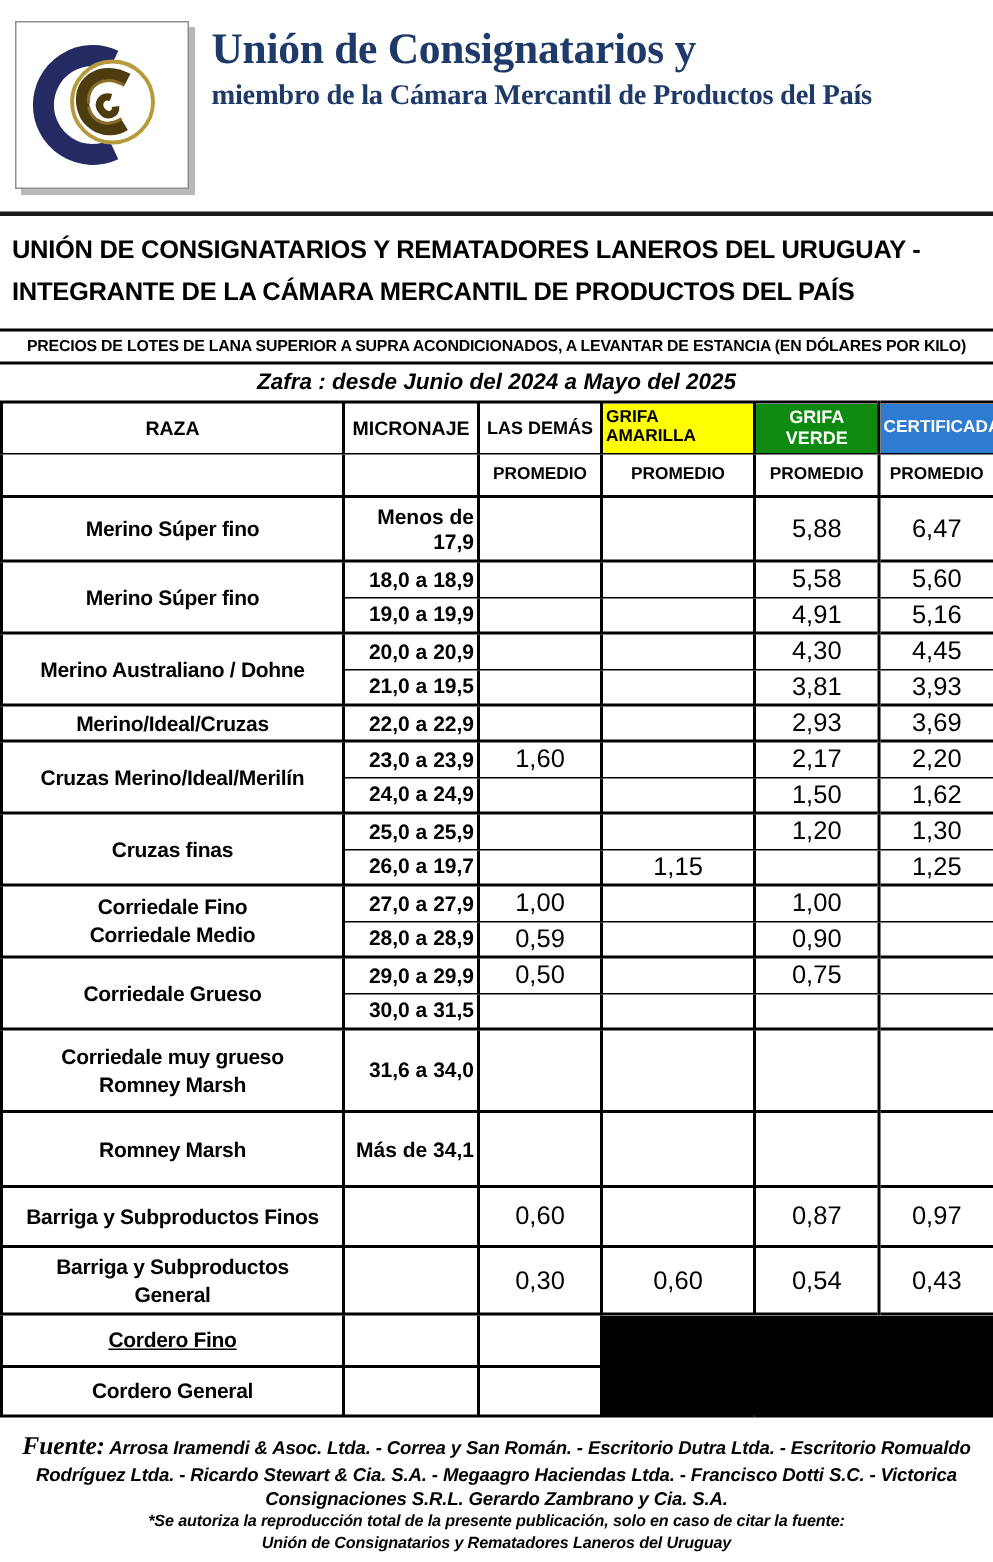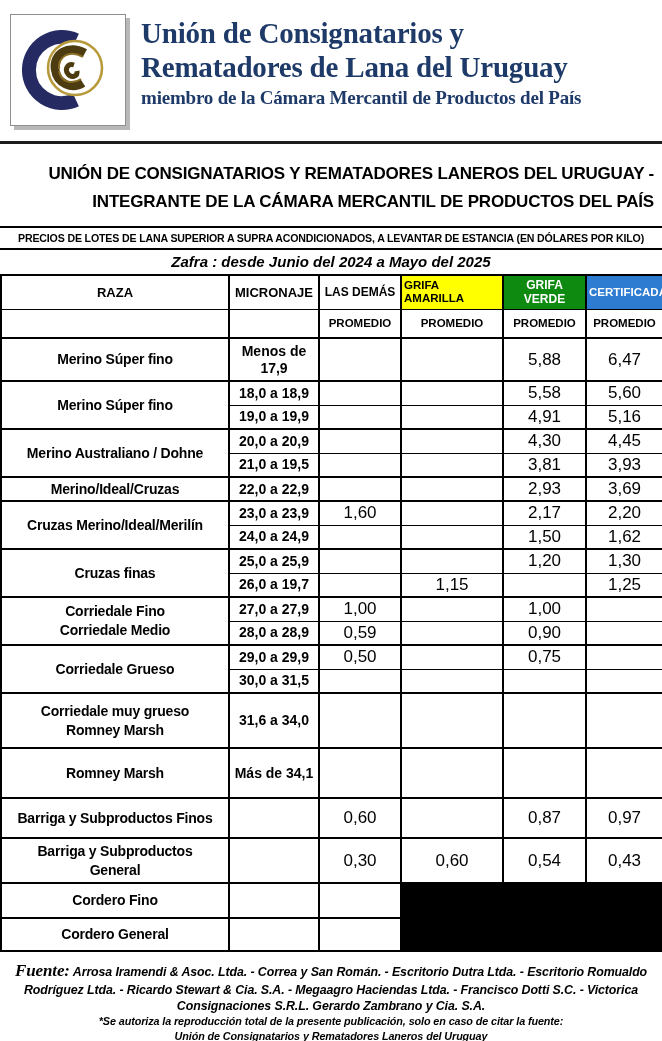--- a/index.html
+++ b/index.html
@@ -20,22 +20,22 @@
     font-family:"Liberation Serif",serif;font-weight:bold;
     font-size:29px;line-height:1.18;color:#1e3a68;letter-spacing:-0.2px;
   }
   .org-sub{
     font-family:"Liberation Serif",serif;font-weight:bold;
     font-size:19px;color:#1e3a68;margin-top:3px;letter-spacing:-0.2px;
   }
   .top-rule{border-top:3px solid #1c1c1c;}
   
   .doc-title{
-    text-align:right;font-weight:bold;font-size:17px;line-height:1.62;
-    padding:16px 8px 11px;letter-spacing:-0.2px;
+    text-align:left;font-weight:bold;font-size:17px;line-height:1.62;
+    padding:9px 8px 11px;letter-spacing:-0.2px;
   }
   .banner{
     border-top:2px solid #000;border-bottom:2px solid #000;
     text-align:center;font-weight:bold;font-size:10.6px;
     padding:4px 0;letter-spacing:-0.15px;
   }
   .zafra{
     text-align:center;font-weight:bold;font-style:italic;
     font-size:15px;padding:3px 0 4px;
   }
@@ -54,21 +54,21 @@
   th.raza-h,th.micro-h{font-size:13px;}
   th.demas-h{font-size:12px;}
   th.amarilla-h{background:var(--amarilla);text-align:left;font-size:11.5px;line-height:1.15;padding-left:4px;}
   th.amarilla-h span{display:inline-block;max-width:66px;}
   th.verde-h{background:var(--verde);color:#fff;font-size:12px;}
   th.cert-h{background:var(--cert);color:#fff;font-size:11.5px;}
   tr.h2 th{font-size:11.5px;border-bottom-width:2px;}
   tbody tr{height:24px;}
   tbody tr.group-start td{border-top-width:2px;}
   td.raza{font-weight:bold;font-size:14px;text-align:center;line-height:1.35;letter-spacing:-0.2px;}
-  td.micro{font-weight:bold;font-size:14px;text-align:center;line-height:1.2;}
+  td.micro{font-weight:bold;font-size:14px;text-align:right;line-height:1.2;}
   td.val{font-size:17px;text-align:center;font-weight:normal;}
   td.black{background:#000;}
   
   .footer{text-align:center;font-style:italic;font-weight:bold;padding:8px 2px 0;}
   .src{font-size:12.4px;line-height:1.3;letter-spacing:-0.1px;}
   .fuente{font-family:"Liberation Serif",serif;font-size:17px;margin-top:12px;}
   .note{font-size:10.8px;line-height:1.35;letter-spacing:-0.1px;}
 </style>
 </head>
 <body>
@@ -80,21 +80,20 @@
       <circle cx="64" cy="53" r="27" fill="#ffffff" stroke="#b79a3c" stroke-width="2.6"></circle>
       <path d="M74 38 C57 29, 42 39, 44 54 C46 69, 61 75, 72 68" fill="none" stroke="#4e3c11" stroke-width="8.5"></path>
       <path d="M72 42 C58 34, 47 42, 48 54" fill="none" stroke="#8a6d26" stroke-width="2"></path>
       <path d="M70 64 C61 70, 50 67, 48 56" fill="none" stroke="#8a6d26" stroke-width="2"></path>
       <path d="M63 50 C57 48, 53 54, 57 59 C60 63, 67 62, 66 56" fill="none" stroke="#4e3c11" stroke-width="5"></path>
     </svg>
   </div>
   <div class="org-title">
     <div class="org-name">
       <span style="display:block">Unión de Consignatarios y</span>
-      <span style="display:block">Rematadores de Lana del Uruguay</span>
     </div>
     <div class="org-sub">miembro de la Cámara Mercantil de Productos del País</div>
   </div>
 </div>
 
 <div class="top-rule"></div>
 
 <div class="doc-title">
   <span style="display:block">UNIÓN DE CONSIGNATARIOS Y REMATADORES LANEROS DEL URUGUAY -</span>
   <span style="display:block">INTEGRANTE DE LA CÁMARA MERCANTIL DE PRODUCTOS DEL PAÍS</span>
@@ -263,21 +262,21 @@
         <td class="val">0,97</td>
       </tr>
       <tr class="group-start" style="height: 45px;">
         <td class="raza" rowspan="1">Barriga y Subproductos<br>General</td>
         <td class="micro"></td>
         <td class="val">0,30</td>
         <td class="val">0,60</td>
         <td class="val">0,54</td>
         <td class="val">0,43</td>
       </tr>
-      <tr class="group-start" style="height: 35px;">
+      <tr class="group-start" style="height: 35px; text-decoration: underline;">
         <td class="raza" rowspan="1">Cordero Fino</td>
         <td class="micro"></td>
         <td class="val"></td>
         <td class="black" colspan="3" rowspan="2"></td>
       </tr>
       <tr class="group-start" style="height: 33px; padding-left: 32px;">
         <td class="raza" rowspan="1">Cordero General</td>
         <td class="micro"></td>
         <td class="val"></td>
       </tr>

